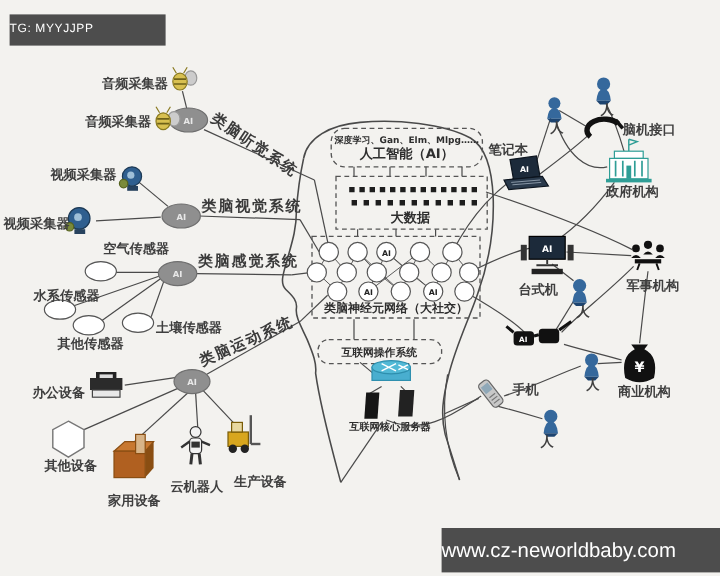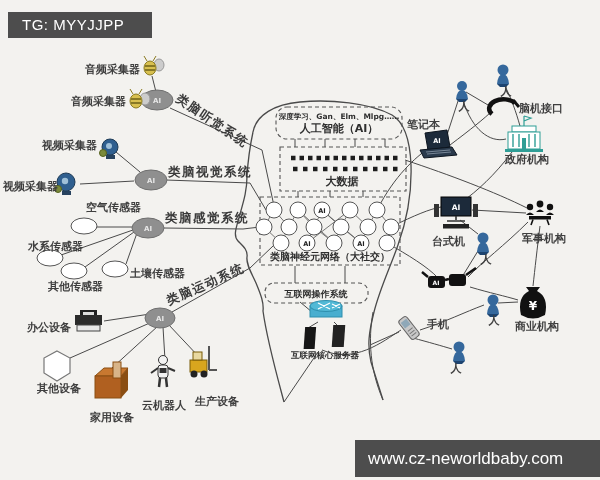--- a/index.html
+++ b/index.html
@@ -2,23 +2,23 @@
 <html><head>
 <meta charset="utf-8">
 <style>
   html,body{margin:0;padding:0;}
   body{width:600px;height:480px;overflow:hidden;background:#f3f2ef;
        font-family:"DejaVu Sans","Liberation Sans",sans-serif;}
   .stage{position:relative;width:600px;height:480px;background:#f3f2ef;}
   .corner-box{position:absolute;background:#4d4d4d;color:#ffffff;
        font-family:"Liberation Sans","DejaVu Sans",sans-serif;}
   .tg{left:8px;top:12px;width:130px;height:26px;line-height:26px;
-      padding-left:14px;font-size:15px;letter-spacing:0.5px;}
+      font-size:10px;letter-spacing:0.5px;}
   .wm{right:0;bottom:3px;width:232px;height:37px;line-height:37px;
-      padding-left:13px;font-size:17px;}
+      font-size:17px;}
   svg{position:absolute;left:0;top:0;}
   .lbl{font-weight:700;fill:#3f3f3f;font-size:11px;}
   .sys{font-weight:700;fill:#3a3a3a;font-size:12.5px;letter-spacing:1.5px;}
   .boxlbl{font-weight:700;fill:#2e2e2e;}
   .wire{stroke:#4a4a4a;stroke-width:1;fill:none;}
   .dash{fill:none;stroke:#555;stroke-width:1.1;stroke-dasharray:4 3;}
   .ncirc{fill:#ffffff;stroke:#555;stroke-width:1;}
   .nlink{stroke:#555;stroke-width:0.8;fill:none;}
   .aihub-t{fill:#e8e8e8;font-size:7px;font-weight:700;text-anchor:middle;}
 </style>

